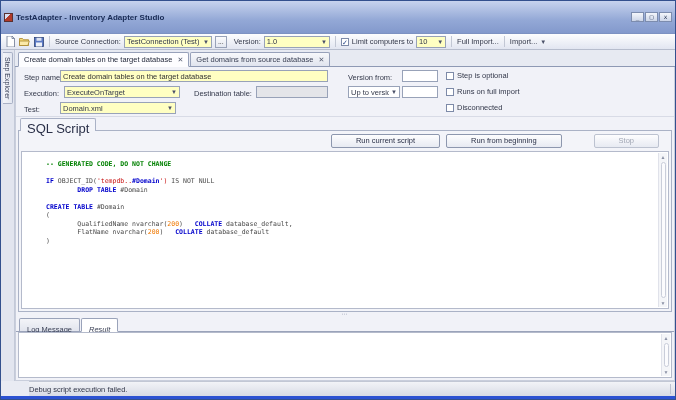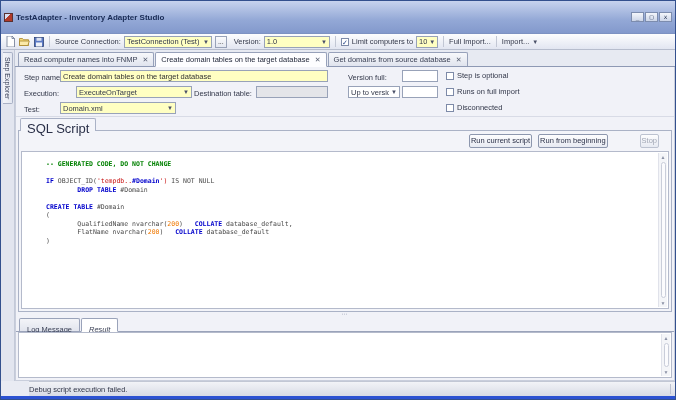--- a/index.html
+++ b/index.html
@@ -97,21 +97,21 @@
 
   
   .script-tabstrip { flex:0 0 13px; display:flex; align-items:flex-end; padding-left:4px; }
   .script-tab { height:13px; padding:2px 6px 0 6px; font-size:13px; color:#2a3048;
     border:1px solid #aab2c6; border-bottom:none; border-radius:2px 2px 0 0;
     background:#f4f5fa; margin-bottom:-1px; z-index:2; }
   .script-panel { flex:1; margin:0 2px; border:1px solid #aab2c6; background:#f3f4f9;
     display:flex; flex-direction:column; min-height:0; }
   .run-bar { flex:0 0 20px; display:flex; align-items:center; justify-content:flex-end;
     gap:6px; padding:0 12px 0 4px; }
-  .btn { height:14px; font-size:7.5px; color:#2a3048; padding:0 1px;
+  .btn { height:14px; font-size:7.5px; color:#2a3048; padding:0 24px;
     border:1px solid #8d97ae; border-radius:2px;
     background:linear-gradient(#fdfdfe,#e7eaf2); line-height:12px;text-align:center; }
   .btn.disabled { color:#a0a6b4; border-color:#bcc2d0; margin-left:26px; }
 
   .editor { flex:1; margin:0 2px 2px 2px; background:#fff; border:1px solid #b4bacb;
     position:relative; overflow:hidden; }
   .code { font-family:"DejaVu Sans Mono", monospace; font-size:6.5px; line-height:8.5px;
     padding:8px 14px 0 24px; white-space:pre; color:var(--code-gray,#4a4a4a); }
   .tok-kw  { color:var(--keyword-blue,#0000cc); font-weight:bold; }
   .tok-comment { color:var(--comment-green,#008000); font-weight:bold; }
@@ -191,78 +191,74 @@
     </div>
     <div class="browse-btn">...</div>
     <span class="tb-label" style="margin-left:4px;">Version:</span>
     <div class="combo" style="width:66px;">
       <span class="val">1.0</span>
       <span class="dd-arrow">▼</span>
     </div>
     <div class="tb-sep"></div>
     <span class="cb">✓</span>
     <span class="tb-label">Limit computers to</span>
-    <div class="combo" style="width:22px;">
+    <div class="combo" style="width:30px;">
       <span class="val">10</span>
       <span class="dd-arrow">▼</span>
     </div>
     <div class="tb-sep"></div>
     <span class="tb-label">Full Import...</span>
     <div class="tb-sep"></div>
     <span class="tb-label">Import...</span>
     <span class="dd-arrow">▼</span>
   </div>
 
   <div class="body">
     <div class="side-strip">
       <div class="vtab">Step Explorer</div>
     </div>
 
     <div class="main">
 
       <div class="doc-tabstrip">
-        <div class="doc-tab">
-          <span>Read computer names into FNMP</span>
-          <span class="tab-close">✕</span>
-        </div>
         <div class="doc-tab active">
           <span>Create domain tables on the target database</span>
           <span class="tab-close">✕</span>
         </div>
         <div class="doc-tab">
           <span>Get domains from source database</span>
           <span class="tab-close">✕</span>
         </div>
       </div>
 
       <div class="doc-content">
 
         <div class="form">
           <span class="fl" style="left:8px; top:6px;">Step name:</span>
           <input class="field yellow" style="left: 44px; top: 3px; width: 268px;" value="Create domain tables on the target database">
 
           <span class="fl" style="left:8px; top:22px;">Execution:</span>
-          <div class="fcombo" style="left:60px; top:19px; width:116px;">
+          <div class="fcombo" style="left:48px; top:19px; width:116px;">
             <div class="combo">
                 <span class="val">ExecuteOnTarget</span>
                 <span class="dd-arrow">▼</span>
               </div>
           </div>
           <span class="fl" style="left:178px; top:22px;">Destination table:</span>
           <input class="field disabled" style="left: 240px; top: 19px; width: 72px;" disabled="" value="">
 
           <span class="fl" style="left:8px; top:38px;">Test:</span>
           <div class="fcombo" style="left:44px; top:35px; width:116px;">
             <div class="combo">
                 <span class="val">Domain.xml</span>
                 <span class="dd-arrow">▼</span>
               </div>
           </div>
 
-          <span class="fl" style="left:332px; top:6px;">Version full:</span>
+          <span class="fl" style="left:332px; top:6px;">Version from:</span>
           <input class="field" style="left: 386px; top: 3px; width: 36px;" value="">
 
           <div class="fcombo" style="left:332px; top:19px; width:52px;">
             <div class="combo" style="background:#fff;">
                 <span class="val">Up to version:</span>
                 <span class="dd-arrow">▼</span>
               </div>
           </div>
           <input class="field" style="left: 386px; top: 19px; width: 36px;" value="">
 

